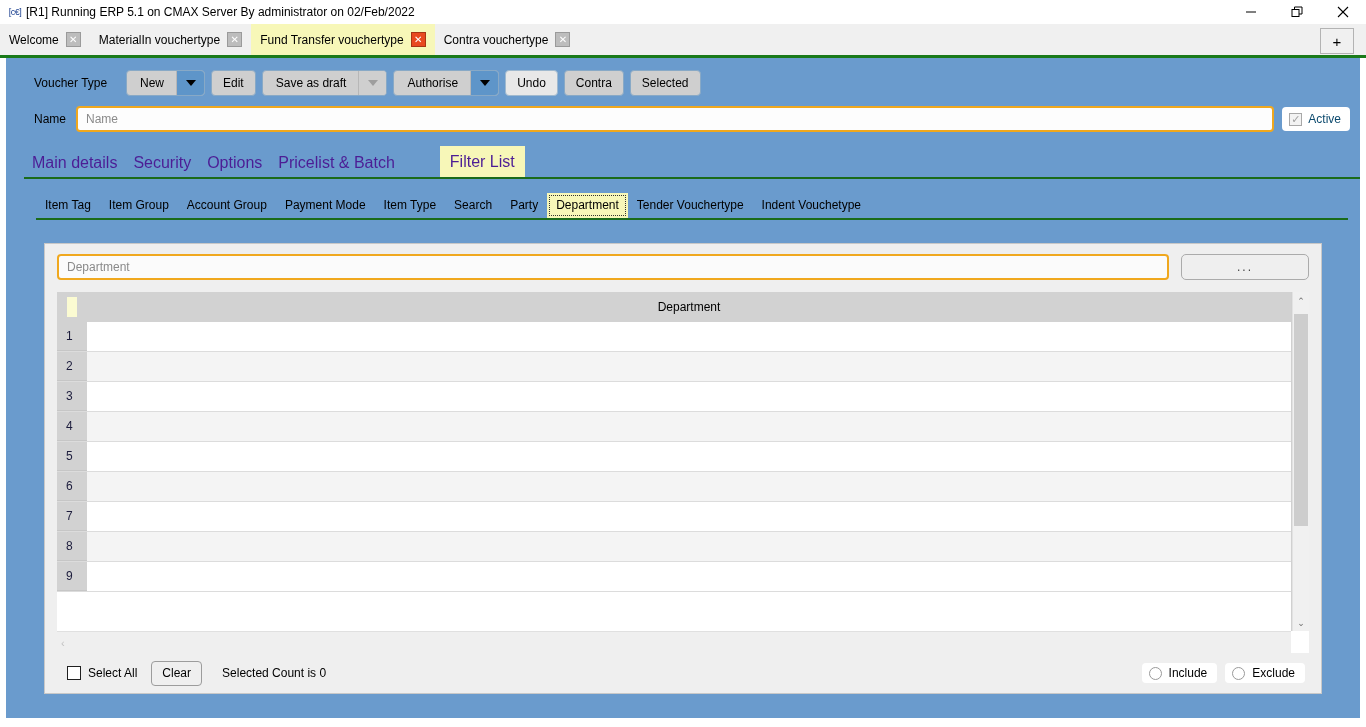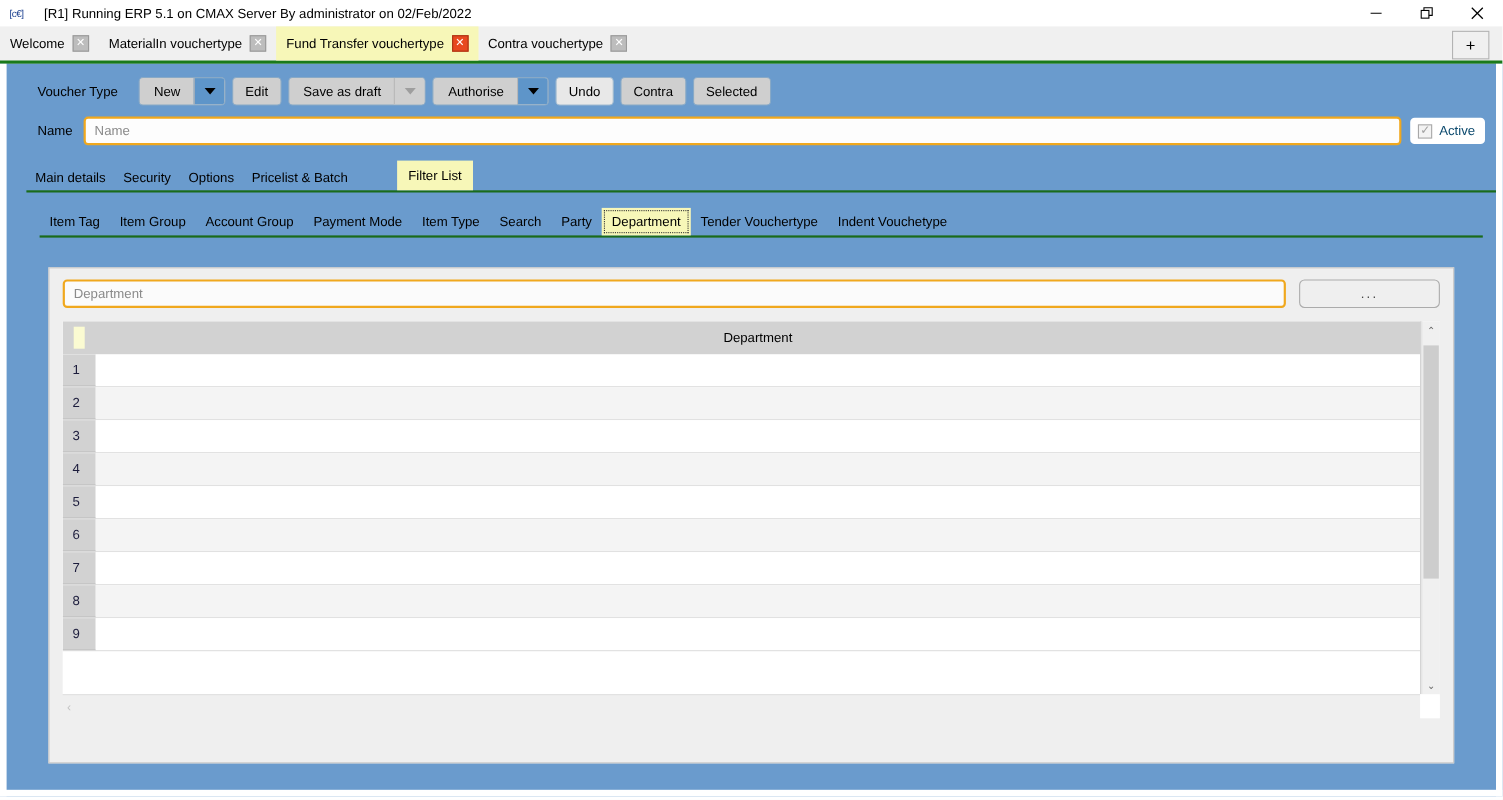--- a/index.html
+++ b/index.html
@@ -26,21 +26,20 @@
     margin-left: 4px;
     font-size: 9px;
     color: #1a3f8f;
     text-align: center;
     letter-spacing: -0.5px;
   }
   .tb-title {
     font-size: 12px;
     color: #000000;
     white-space: nowrap;
-    margin-left: 14px;
   }
   .tb-btns {
     position: absolute;
     right: 0; top: 0;
     height: 24px;
     display: flex;
   }
   .tb-btn {
     width: 46px;
     height: 24px;
@@ -218,22 +217,22 @@
   
   .tabs1 {
     margin: 14px 0 0 18px;
     display: flex;
     align-items: flex-end;
     gap: 0;
     border-bottom: 2px solid #1a6b1a;
     padding-right: 6px;
   }
   .tabs1 .t {
-    font-size: 12px;
-    color: #000000;
+    font-size: 16px;
+    color: #4c1d95;
     padding: 6px 8px 5px 8px;
   }
   .tabs1 .t.sel {
     background: #f7f7b8;
     padding: 7px 10px 6px 10px;
     margin-left: 37px;
   }
 
   
   .tabs2 {
@@ -619,15 +618,33 @@
         <div class="vs-arrow bottom">⌄</div>
       </div>
     </div>
 
     <div class="hscroll">
       <span class="hs-arrow">‹</span>
       <span class="hs-arrow">›</span>
     </div>
     <div class="hs-corner"></div>
 
+    <div class="panel-foot">
+      <div class="selectall">
+        <span class="chk-box"></span>
+        <span>Select All</span>
+      </div>
+      <div class="clear-btn">Clear</div>
+      <div class="selcount">Selected Count is 0</div>
+      <div class="foot-right">
+        <div class="radio-item">
+          <span class="radio-dot"></span>
+          <span>Include</span>
+        </div>
+        <div class="radio-item">
+          <span class="radio-dot"></span>
+          <span>Exclude</span>
+        </div>
+      </div>
+    </div>
 
   </div>
 </div>
 
 </body></html>

